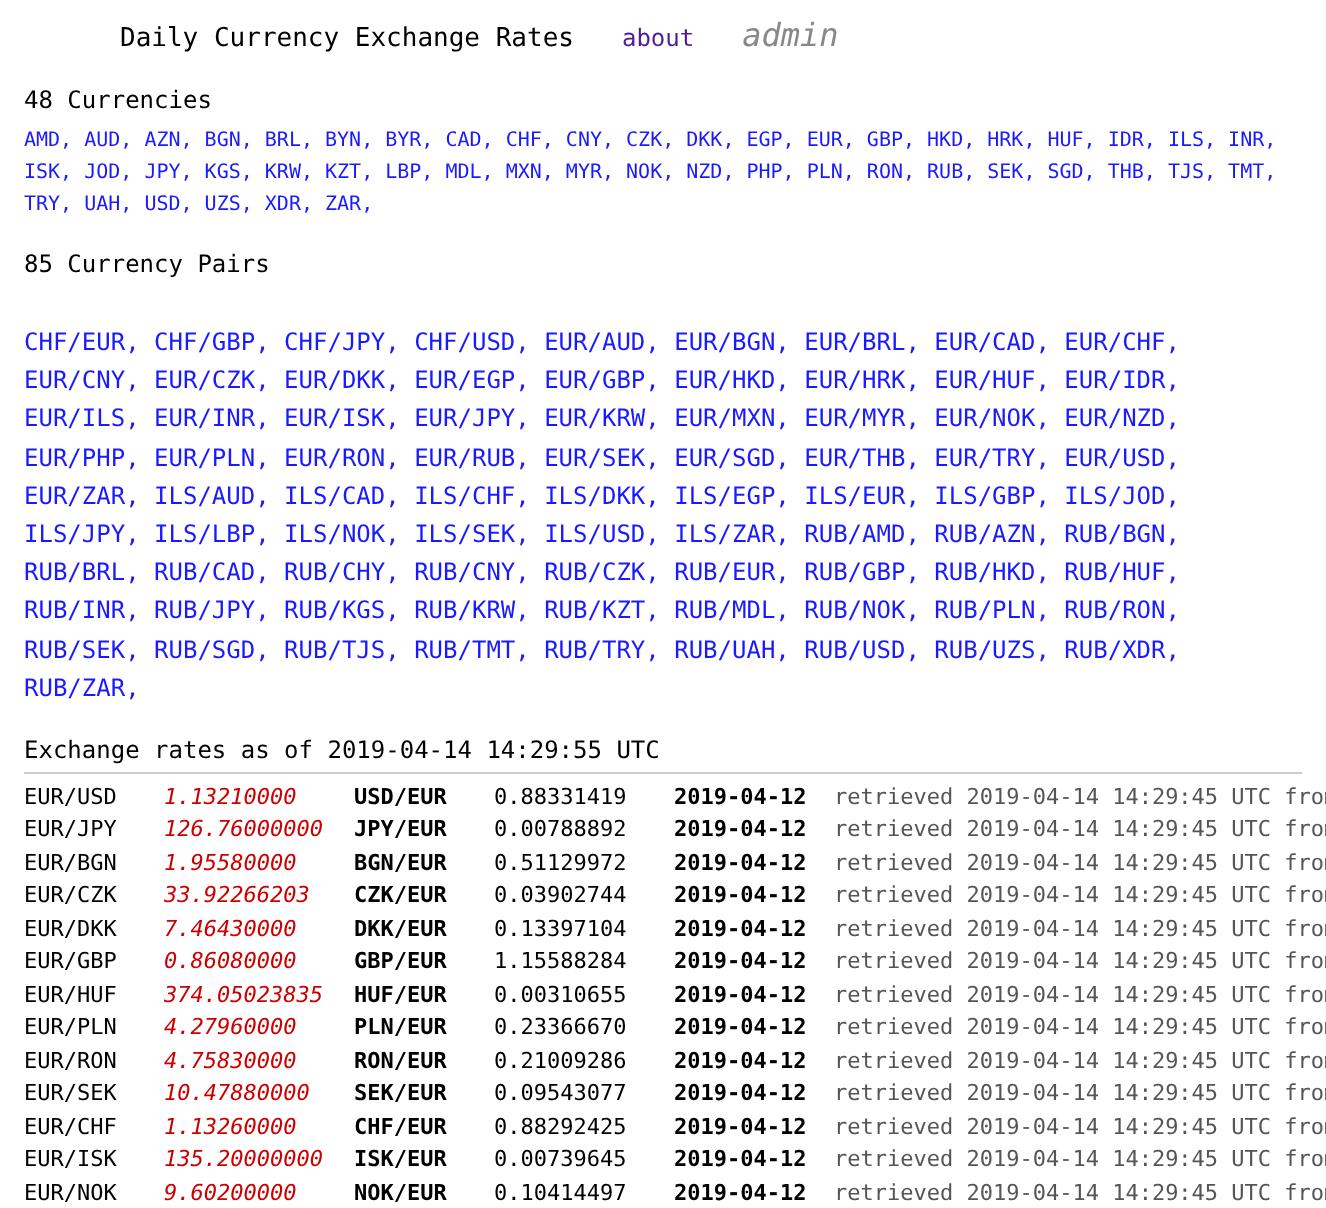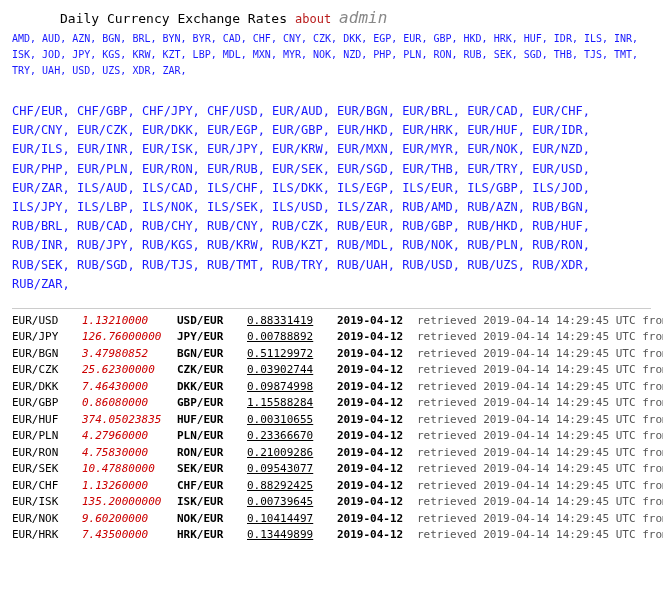--- a/index.html
+++ b/index.html
@@ -6,31 +6,31 @@
     body {
       font-family: monospace;
       font-size: 12px;
       background: #fff;
       color: #000;
       padding: 8px 12px;
     }
     .header {
       display: flex;
       align-items: baseline;
-      gap: 8px;
-      margin-bottom: 4px;
+      gap: 24px;
+      margin-bottom: 16px;
       padding-left: 48px;
     }
     .header-title {
       font-size: 13px;
       font-weight: normal;
       color: #000;
     }
     .header-link {
-      color: #b91c1c;
+      color: #4c1d95;
       text-decoration: none;
       font-size: 12px;
     }
     .header-admin {
       color: #888;
       font-style: italic;
       font-size: 16px;
     }
     .section {
       margin-bottom: 14px;
@@ -68,42 +68,45 @@
     }
     .rates-table td {
       padding: 0px 6px 0px 0px;
       white-space: nowrap;
       vertical-align: top;
       line-height: 1.5;
     }
     .col-pair { color: #000; min-width: 70px; }
     .col-rate { color: #cc0000; min-width: 95px; font-style: italic; }
     .col-inv-pair { color: #000; min-width: 70px; font-weight: bold; }
-    .col-inv-rate { color: #000; min-width: 90px; text-decoration: underline; }
+    .col-inv-rate { color: #000; min-width: 90px; }
     .col-date { color: #000; min-width: 80px; font-weight: bold; }
     .col-retrieved { color: #555; font-size: 11px; }
   </style>
 </head>
 <body>
 
 <div class="header">
   <span class="header-title">Daily Currency Exchange Rates</span>
   <a class="header-link" href="#">about</a>
   <span class="header-admin">admin</span>
 </div>
 
 <div class="section">
+  <div class="section-title">48 Currencies</div>
   <div class="currency-list">AMD, AUD, AZN, BGN, BRL, BYN, BYR, CAD, CHF, CNY, CZK, DKK, EGP, EUR, GBP, HKD, HRK, HUF, IDR, ILS, INR, ISK, JOD, JPY, KGS, KRW, KZT, LBP, MDL, MXN, MYR, NOK, NZD, PHP, PLN, RON, RUB, SEK, SGD, THB, TJS, TMT, TRY, UAH, USD, UZS, XDR, ZAR,</div>
 </div>
 
 <div class="section">
+  <div class="section-title">85 Currency Pairs</div>
   <div class="pair-list">CHF/EUR, CHF/GBP, CHF/JPY, CHF/USD, EUR/AUD, EUR/BGN, EUR/BRL, EUR/CAD, EUR/CHF, EUR/CNY, EUR/CZK, EUR/DKK, EUR/EGP, EUR/GBP, EUR/HKD, EUR/HRK, EUR/HUF, EUR/IDR, EUR/ILS, EUR/INR, EUR/ISK, EUR/JPY, EUR/KRW, EUR/MXN, EUR/MYR, EUR/NOK, EUR/NZD, EUR/PHP, EUR/PLN, EUR/RON, EUR/RUB, EUR/SEK, EUR/SGD, EUR/THB, EUR/TRY, EUR/USD, EUR/ZAR, ILS/AUD, ILS/CAD, ILS/CHF, ILS/DKK, ILS/EGP, ILS/EUR, ILS/GBP, ILS/JOD, ILS/JPY, ILS/LBP, ILS/NOK, ILS/SEK, ILS/USD, ILS/ZAR, RUB/AMD, RUB/AZN, RUB/BGN, RUB/BRL, RUB/CAD, RUB/CHY, RUB/CNY, RUB/CZK, RUB/EUR, RUB/GBP, RUB/HKD, RUB/HUF, RUB/INR, RUB/JPY, RUB/KGS, RUB/KRW, RUB/KZT, RUB/MDL, RUB/NOK, RUB/PLN, RUB/RON, RUB/SEK, RUB/SGD, RUB/TJS, RUB/TMT, RUB/TRY, RUB/UAH, RUB/USD, RUB/UZS, RUB/XDR, RUB/ZAR,</div>
 </div>
 
 <div class="section">
+  <div class="exchange-header">Exchange rates as of 2019-04-14 14:29:55 UTC</div>
   <hr class="divider">
   <table class="rates-table">
     <tbody id="rates-tbody">
     <tr>
     <td class="col-pair">EUR/USD</td>
     <td class="col-rate">1.13210000</td>
     <td class="col-inv-pair">USD/EUR</td>
     <td class="col-inv-rate">0.88331419</td>
     <td class="col-date">2019-04-12</td>
     <td class="col-retrieved">retrieved 2019-04-14 14:29:45 UTC from BankEurope</td>
@@ -111,39 +114,39 @@
         <tr>
     <td class="col-pair">EUR/JPY</td>
     <td class="col-rate">126.76000000</td>
     <td class="col-inv-pair">JPY/EUR</td>
     <td class="col-inv-rate">0.00788892</td>
     <td class="col-date">2019-04-12</td>
     <td class="col-retrieved">retrieved 2019-04-14 14:29:45 UTC from BankEurope</td>
   </tr>
         <tr>
     <td class="col-pair">EUR/BGN</td>
-    <td class="col-rate">3.47980852</td>
+    <td class="col-rate">1.95580000</td>
     <td class="col-inv-pair">BGN/EUR</td>
     <td class="col-inv-rate">0.51129972</td>
     <td class="col-date">2019-04-12</td>
     <td class="col-retrieved">retrieved 2019-04-14 14:29:45 UTC from BankEurope</td>
   </tr>
         <tr>
     <td class="col-pair">EUR/CZK</td>
-    <td class="col-rate">25.62300000</td>
+    <td class="col-rate">33.92266203</td>
     <td class="col-inv-pair">CZK/EUR</td>
     <td class="col-inv-rate">0.03902744</td>
     <td class="col-date">2019-04-12</td>
     <td class="col-retrieved">retrieved 2019-04-14 14:29:45 UTC from BankEurope</td>
   </tr>
         <tr>
     <td class="col-pair">EUR/DKK</td>
     <td class="col-rate">7.46430000</td>
     <td class="col-inv-pair">DKK/EUR</td>
-    <td class="col-inv-rate">0.09874998</td>
+    <td class="col-inv-rate">0.13397104</td>
     <td class="col-date">2019-04-12</td>
     <td class="col-retrieved">retrieved 2019-04-14 14:29:45 UTC from BankEurope</td>
   </tr>
         <tr>
     <td class="col-pair">EUR/GBP</td>
     <td class="col-rate">0.86080000</td>
     <td class="col-inv-pair">GBP/EUR</td>
     <td class="col-inv-rate">1.15588284</td>
     <td class="col-date">2019-04-12</td>
     <td class="col-retrieved">retrieved 2019-04-14 14:29:45 UTC from BankEurope</td>

